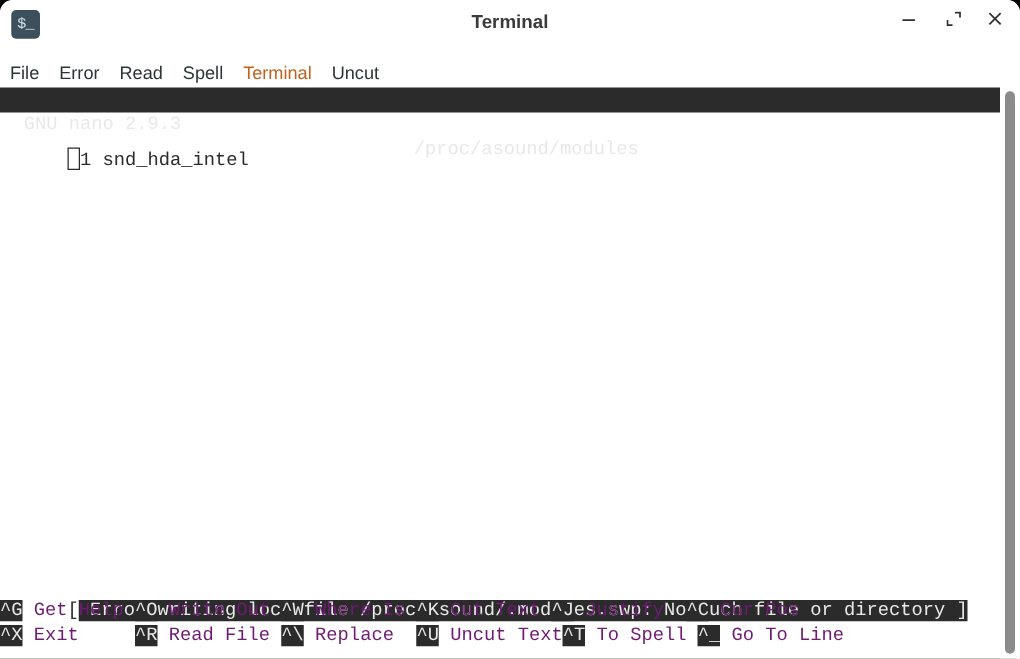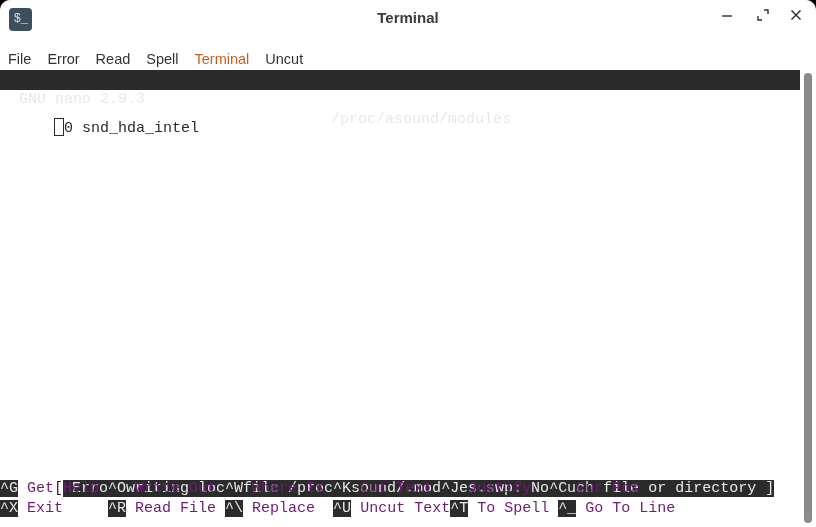--- a/index.html
+++ b/index.html
@@ -235,21 +235,21 @@
   </div>
 
   <div id="terminal">
 
     <div class="nano-bar" id="nano-header">
       <span id="nano-version">GNU nano 2.9.3</span>
       <span id="nano-filename">/proc/asound/modules</span>
     </div>
 
     <div id="nano-body">
-      <span id="cursor-cell"></span><span id="line-text">0 snd_hda_intel</span>
+      <span id="cursor-cell"></span><span id="line-text">1 snd_hda_intel</span>
     </div>
 
     <div id="status-line">
       <span id="status-open-bracket">[</span><span id="status-message"> Error writing lock file /proc/asound/.modules.swp: No such file or directory ]</span>
     </div>
 
     <div id="shortcuts">
 
       <div class="shortcut-row"><span class="sc"><span class="sc-key">^G</span><span class="sc-label"> Get Help </span></span><span class="sc"><span class="sc-key">^O</span><span class="sc-label"> Write Out </span></span><span class="sc"><span class="sc-key">^W</span><span class="sc-label"> Where Is </span></span><span class="sc"><span class="sc-key">^K</span><span class="sc-label"> Cut Text </span></span><span class="sc"><span class="sc-key">^J</span><span class="sc-label"> Justify  </span></span><span class="sc"><span class="sc-key">^C</span><span class="sc-label"> Cur Pos</span></span></div>
 

